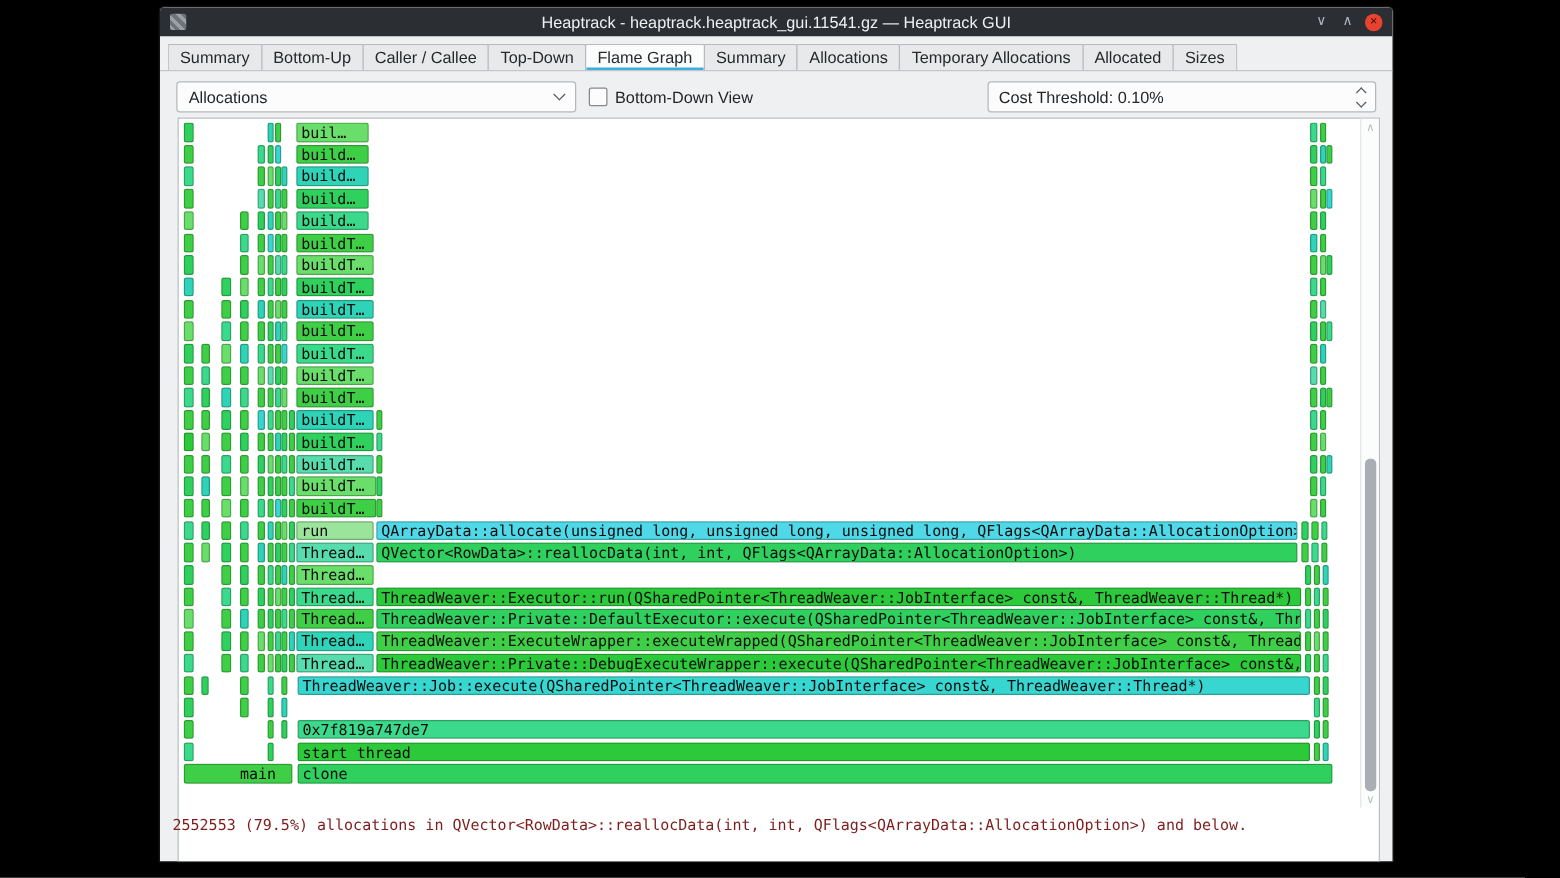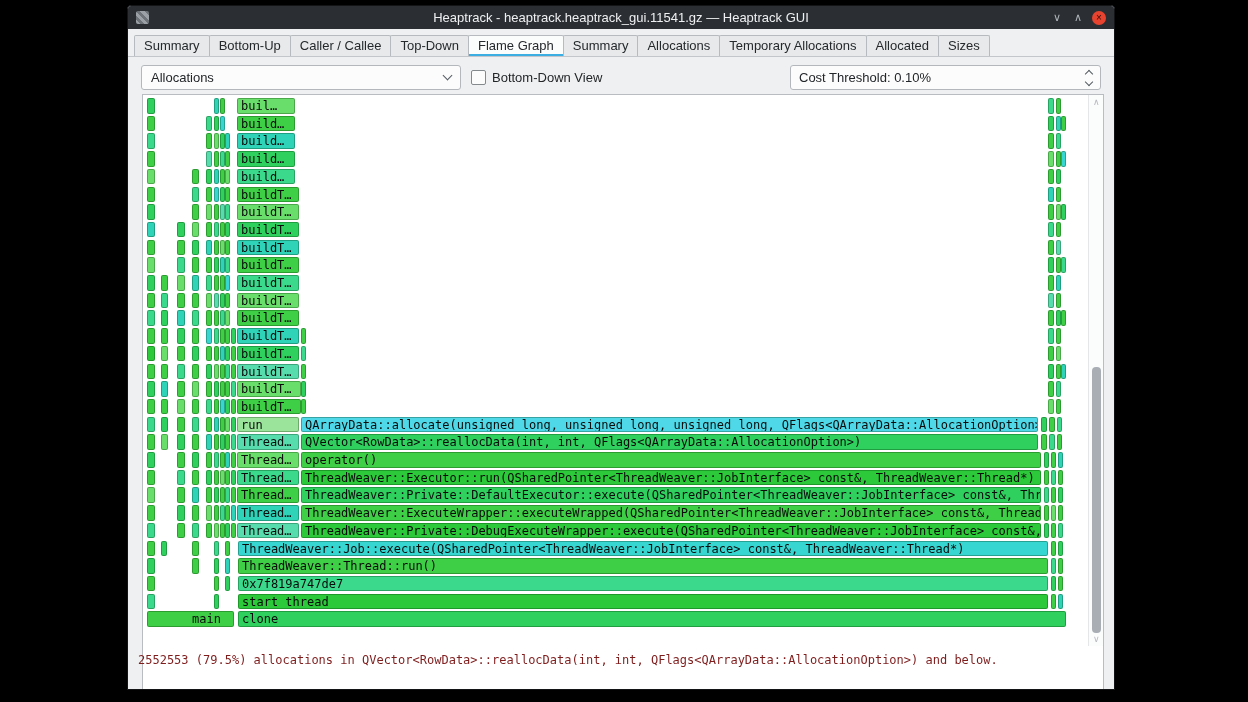--- a/index.html
+++ b/index.html
@@ -334,21 +334,20 @@
         <div class="seg" style="left: 914px; top: 336.3px; width: 5px; background: rgb(63, 207, 71);"></div>
         <div class="seg" style="left: 4px; top: 354px; width: 8px; background: rgb(47, 208, 94);"></div>
         <div class="seg" style="left: 34px; top: 354px; width: 8px; background: rgb(63, 207, 71);"></div>
         <div class="seg" style="left: 49px; top: 354px; width: 7px; background: rgb(47, 208, 94);"></div>
         <div class="seg" style="left: 63px; top: 354px; width: 6px; background: rgb(63, 207, 71);"></div>
         <div class="seg" style="left: 71px; top: 354px; width: 5px; background: rgb(59, 217, 140);"></div>
         <div class="seg" style="left: 77px; top: 354px; width: 4px; background: rgb(63, 207, 71);"></div>
         <div class="seg" style="left: 82px; top: 354px; width: 4px; background: rgb(46, 211, 184);"></div>
         <div class="seg" style="left: 88px; top: 354px; width: 4px; background: rgb(63, 207, 71);"></div>
         <div class="seg" style="left: 94px; top: 354px; width: 62px; background: rgb(106, 222, 106);">Thread…</div>
-        <div class="seg" style="left: 158px; top: 354px; width: 740px; background: rgb(63, 207, 71);">operator()</div>
         <div class="seg" style="left: 901px; top: 354px; width: 5px; background: rgb(47, 208, 94);"></div>
         <div class="seg" style="left: 908px; top: 354px; width: 5px; background: rgb(63, 207, 71);"></div>
         <div class="seg" style="left: 915px; top: 354px; width: 5px; background: rgb(46, 211, 184);"></div>
         <div class="seg" style="left: 4px; top: 371.7px; width: 8px; background: rgb(63, 207, 71);"></div>
         <div class="seg" style="left: 34px; top: 371.7px; width: 8px; background: rgb(59, 217, 140);"></div>
         <div class="seg" style="left: 49px; top: 371.7px; width: 7px; background: rgb(63, 207, 71);"></div>
         <div class="seg" style="left: 63px; top: 371.7px; width: 6px; background: rgb(47, 208, 94);"></div>
         <div class="seg" style="left: 71px; top: 371.7px; width: 5px; background: rgb(63, 207, 71);"></div>
         <div class="seg" style="left: 77px; top: 371.7px; width: 4px; background: rgb(106, 222, 106);"></div>
         <div class="seg" style="left: 82px; top: 371.7px; width: 4px; background: rgb(63, 207, 71);"></div>
@@ -402,21 +401,20 @@
         <div class="seg" style="left: 49px; top: 442.5px; width: 7px; background: rgb(63, 207, 71);"></div>
         <div class="seg" style="left: 71px; top: 442.5px; width: 5px; background: rgb(59, 217, 140);"></div>
         <div class="seg" style="left: 82px; top: 442.5px; width: 4px; background: rgb(63, 207, 71);"></div>
         <div class="seg" style="left: 95px; top: 442.5px; width: 810px; background: rgb(56, 214, 208);">ThreadWeaver::Job::execute(QSharedPointer&lt;ThreadWeaver::JobInterface&gt; const&amp;, ThreadWeaver::Thread*)</div>
         <div class="seg" style="left: 908px; top: 442.5px; width: 5px; background: rgb(63, 207, 71);"></div>
         <div class="seg" style="left: 915px; top: 442.5px; width: 5px; background: rgb(47, 208, 94);"></div>
         <div class="seg" style="left: 4px; top: 460.2px; width: 8px; background: rgb(47, 208, 94);"></div>
         <div class="seg" style="left: 49px; top: 460.2px; width: 7px; background: rgb(63, 207, 71);"></div>
         <div class="seg" style="left: 71px; top: 460.2px; width: 5px; background: rgb(47, 208, 94);"></div>
         <div class="seg" style="left: 82px; top: 460.2px; width: 4px; background: rgb(46, 211, 184);"></div>
-        <div class="seg" style="left: 95px; top: 460.2px; width: 810px; background: rgb(63, 207, 71);">ThreadWeaver::Thread::run()</div>
         <div class="seg" style="left: 908px; top: 460.2px; width: 5px; background: rgb(59, 217, 140);"></div>
         <div class="seg" style="left: 915px; top: 460.2px; width: 5px; background: rgb(63, 207, 71);"></div>
         <div class="seg" style="left: 4px; top: 477.9px; width: 8px; background: rgb(63, 207, 71);"></div>
         <div class="seg" style="left: 71px; top: 477.9px; width: 5px; background: rgb(63, 207, 71);"></div>
         <div class="seg" style="left: 82px; top: 477.9px; width: 4px; background: rgb(47, 208, 94);"></div>
         <div class="seg" style="left: 95px; top: 477.9px; width: 810px; background: rgb(59, 217, 140);">0x7f819a747de7</div>
         <div class="seg" style="left: 908px; top: 477.9px; width: 5px; background: rgb(47, 208, 94);"></div>
         <div class="seg" style="left: 915px; top: 477.9px; width: 5px; background: rgb(63, 207, 71);"></div>
         <div class="seg" style="left: 4px; top: 495.6px; width: 8px; background: rgb(59, 217, 140);"></div>
         <div class="seg" style="left: 71px; top: 495.6px; width: 5px; background: rgb(47, 208, 94);"></div>

